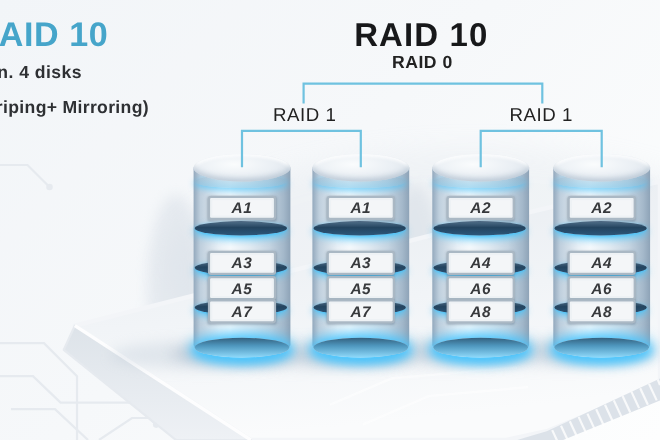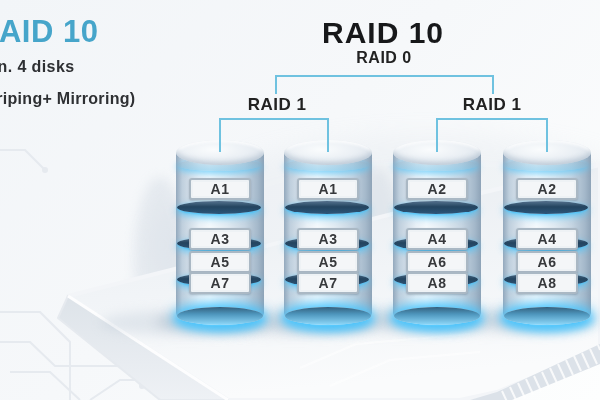--- a/index.html
+++ b/index.html
@@ -14,26 +14,26 @@
   
   .lbl{position:absolute;white-space:nowrap;}
   #side-title{left:-24px;top:14px;font-size:31px;font-weight:700;letter-spacing:.5px;}
   #side-min{left:-21px;top:58px;font-size:16px;font-weight:700;color:#2e3033;letter-spacing:.4px;}
   #side-tech{left:-26px;top:90px;font-size:16px;font-weight:700;color:#2e3033;letter-spacing:.3px;}
   #main-title{left:293px;top:16px;width:180px;text-align:center;
     font-size:30px;font-weight:700;color:#17181a;letter-spacing:1px;z-index:4;}
   #raid0-label{left:324px;top:49px;width:120px;text-align:center;
     font-size:16px;font-weight:700;color:#222;letter-spacing:.5px;z-index:4;}
   .raid1-label{top:95px;width:100px;text-align:center;
-    font-size:17px;font-weight:700;color:#222;letter-spacing:.5px;z-index:4;}
+    font-size:17px;font-weight:400;color:#222;letter-spacing:.5px;z-index:4;}
   #raid1-left{left:227px;}
   #raid1-right{left:442px;}
 
   
-  .disk{position:absolute;top:140px;width:88px;height:190px;z-index:2;}
+  .disk{position:absolute;top:140px;width:88px;height:190px;z-index:2;font-style:italic;}
   #disk-1{left:176px;} #disk-2{left:284px;} #disk-3{left:393px;} #disk-4{left:503px;}
 
   .disk .body{position:absolute;top:12px;left:0;width:88px;height:174px;z-index:1;
     background:linear-gradient(90deg,#94a9bd 0%,#bfcfdd 7%,#e9f0f6 26%,#f5f9fc 38%,
       #e2ebf2 58%,#c6d5e2 78%,#a4b8ca 93%,#8ea3b7 100%);
     border-radius:0 0 44px 44px / 0 0 13px 13px;}
   .disk .cap{position:absolute;top:0;left:0;width:88px;height:25px;border-radius:50%;z-index:4;
     background:radial-gradient(ellipse at 42% 38%,#fafcfd 0%,#eaeff4 50%,#d3dce5 100%);
     box-shadow:inset 0 -3px 5px rgba(150,170,190,.45), inset 0 2px 3px #ffffff;}
   .disk .ring-top{position:absolute;top:19px;left:1px;width:84px;height:12px;border-radius:50%;z-index:2;

